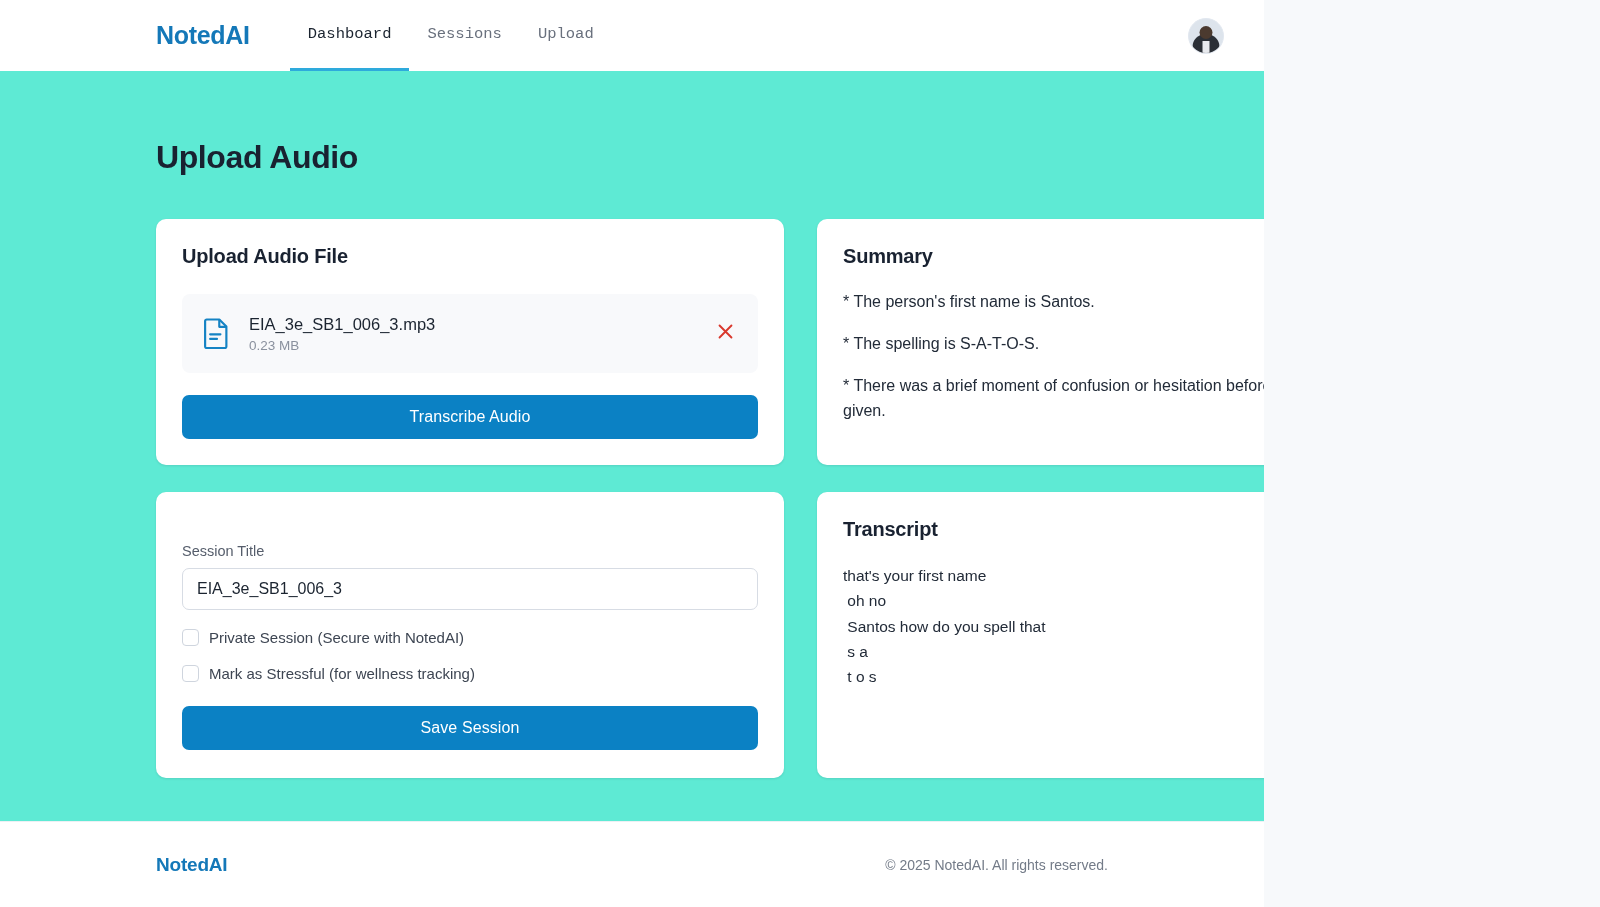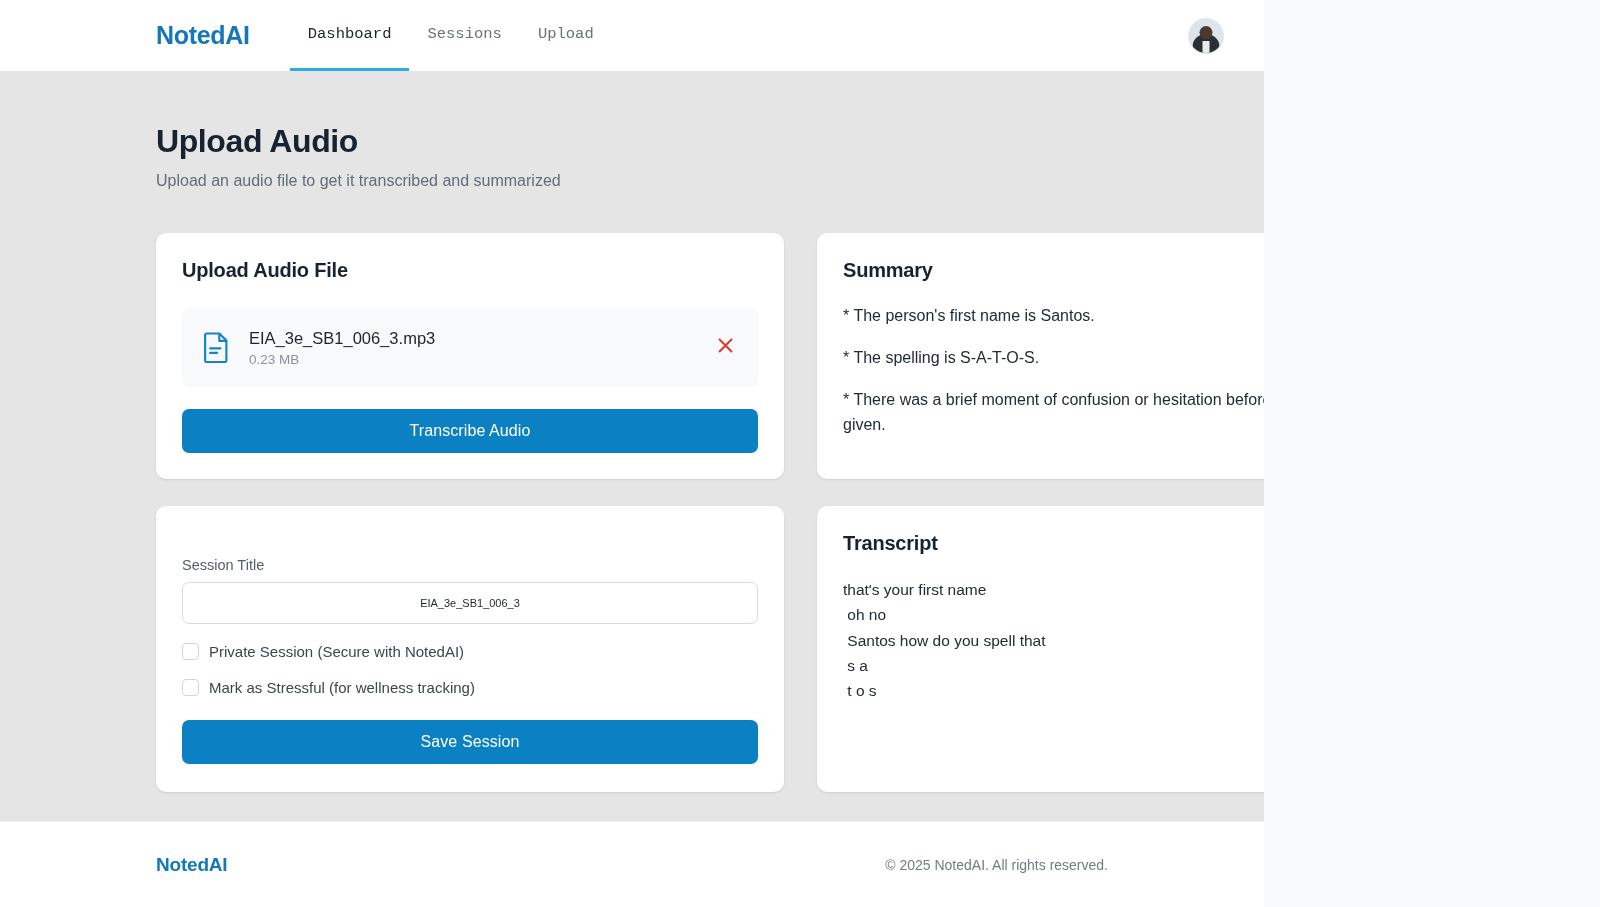--- a/index.html
+++ b/index.html
@@ -15,21 +15,22 @@
     background: #f7f9fb;
     color: #1f2a37;
     -webkit-font-smoothing: antialiased;
   }
 
   .page {
     width: 1264px;
     height: 907px;
     display: flex;
     flex-direction: column;
-    background: #e5e5e5;
+    background: #5eead4;
+    gap: 16px;
   }
 
   
   .header {
     height: 71px;
     background: #ffffff;
     display: flex;
     align-items: stretch;
     padding: 0 40px 0 0;
     flex: 0 0 71px;
@@ -235,26 +236,25 @@
   }
 
   .text-input {
     display: block;
     width: 100%;
     margin-top: 9px;
     height: 42px;
     border: 1px solid #d7dce4;
     border-radius: 7px;
     padding: 0 14px;
-    font-size: 11px;
+    font-size: 16px;
     color: #1b2430;
     font-family: "Liberation Sans", sans-serif;
     background: #fff;
     outline: none;
-    text-align: center;
   }
 
   .check-row {
     display: flex;
     align-items: center;
     margin-top: 19px;
     cursor: pointer;
   }
 
   .checkbox {
@@ -348,21 +348,20 @@
           <div class="shirt"></div>
           <div class="head"></div>
         </div>
       </div>
     </div>
   </div>
 
   <div class="main">
 
     <div class="page-title">Upload Audio</div>
-    <div class="page-subtitle">Upload an audio file to get it transcribed and summarized</div>
 
     <div class="grid">
 
       <div class="card upload-card">
         <div class="card-title">Upload Audio File</div>
 
         <div class="file-row">
           <span class="file-icon">
             <svg width="28" height="32" viewBox="0 0 24 28" fill="none">
               <path d="M3 2.2h11l6.2 6.2V25.8a1.4 1.4 0 0 1-1.4 1.4H3a1.4 1.4 0 0 1-1.4-1.4V3.6A1.4 1.4 0 0 1 3 2.2z" stroke="#1583c4" stroke-width="1.9" fill="none" stroke-linejoin="round"></path>

